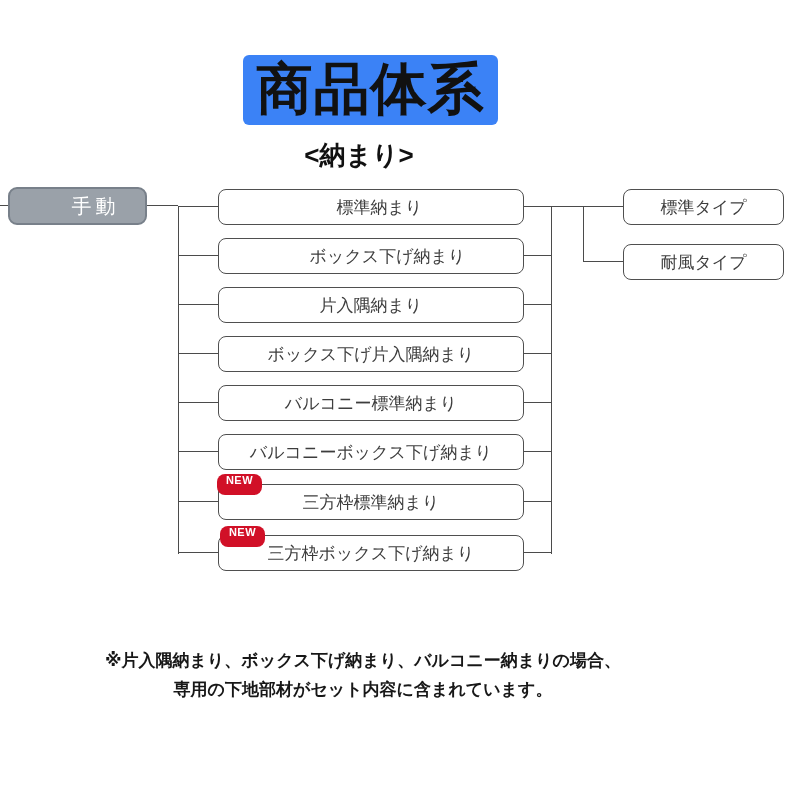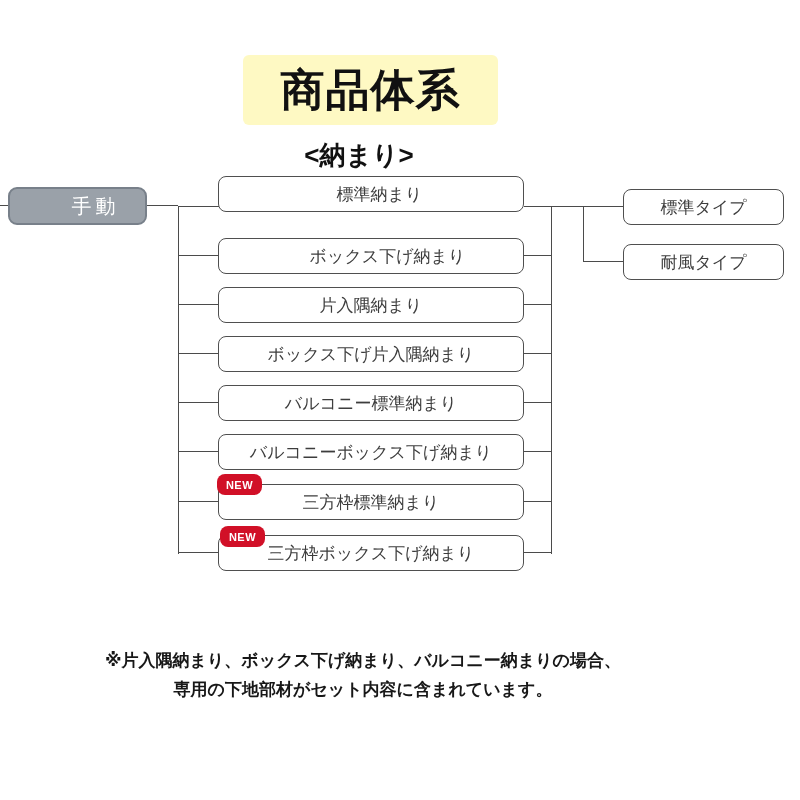--- a/index.html
+++ b/index.html
@@ -2,23 +2,23 @@
 <html><head>
 <meta charset="utf-8">
 <style>
   html,body{margin:0;padding:0;background:#ffffff;}
   .canvas{
     position:relative;width:800px;height:800px;background:#ffffff;overflow:hidden;
     font-family:"Liberation Sans","DejaVu Sans",sans-serif;
   }
   .title{
     position:absolute;left:243px;top:55px;width:255px;height:70px;
-    background:#fef9c3;border-radius:6px;
+    background:#3b82f6;border-radius:6px;
     display:flex;align-items:center;justify-content:center;
-    font-size:44px;font-weight:bold;color:#111;letter-spacing:1px;
+    font-size:56px;font-weight:bold;color:#111;letter-spacing:1px;
   }
   .col-header{
     position:absolute;font-weight:bold;color:#111;text-align:center;white-space:nowrap;
   }
   .h-left{left:259px;top:138px;width:200px;font-size:26px;text-align:center;}
   .h-right{left:566px;top:144px;width:220px;font-size:22px;}
   .root-box{
     position:absolute;left:8px;top:187px;width:139px;height:38px;box-sizing:border-box;
     background:#9aa1a9;border:2px solid #78808a;border-radius:9px;
     display:flex;align-items:center;justify-content:center;
@@ -32,21 +32,21 @@
   }
   .type-node{
     position:absolute;left:623px;width:161px;height:36px;box-sizing:border-box;
     background:#ffffff;border:1px solid #4f4f4f;border-radius:8px;
     display:flex;align-items:center;justify-content:center;
     font-size:17px;color:#3d3d3d;z-index:2;
   }
   .line{position:absolute;background:#4b4b4b;z-index:1;}
   .badge{
     position:absolute;width:45px;height:21px;background:#d11027;border-radius:8px;
-    display:flex;align-items:center;justify-content:center;
+    display:flex;align-items:flex-start;justify-content:center;
     color:#ffffff;font-size:11px;font-weight:800;letter-spacing:0.5px;z-index:3;
   }
   .footnote{
     position:absolute;left:0;top:646px;width:726px;text-align:center;
     font-size:17px;font-weight:bold;color:#171717;line-height:29px;
   }
 </style>
 </head>
 <body>
 
@@ -78,21 +78,21 @@
   <div class="line" style="left:524px;top:501px;width:28px;height:1px;"></div>
   <div class="line" style="left:524px;top:552px;width:28px;height:1px;"></div>
 
   <div class="line" style="left:551px;top:206px;width:1px;height:348px;"></div>
   <div class="line" style="left:551px;top:206px;width:72px;height:1px;"></div>
   <div class="line" style="left:583px;top:206px;width:1px;height:56px;"></div>
   <div class="line" style="left:583px;top:261px;width:40px;height:1px;"></div>
 
   <div class="root-box">手動</div>
 
-  <div class="node" style="top:176px;padding-left:17px;">標準納まり</div>
+  <div class="node" style="top:189px;padding-left:17px;">標準納まり</div>
   <div class="node" style="top:238px;padding-left:33px;">ボックス下げ納まり</div>
   <div class="node" style="top:287px;">片入隅納まり</div>
   <div class="node" style="top:336px;">ボックス下げ片入隅納まり</div>
   <div class="node" style="top:385px;text-align:right;">バルコニー標準納まり</div>
   <div class="node" style="top:434px;">バルコニーボックス下げ納まり</div>
   <div class="node" style="top:484px;">三方枠標準納まり</div>
   <div class="node" style="top:535px;">三方枠ボックス下げ納まり</div>
 
   <div class="badge" style="left:217px;top:474px;">
     <span>NEW</span>

